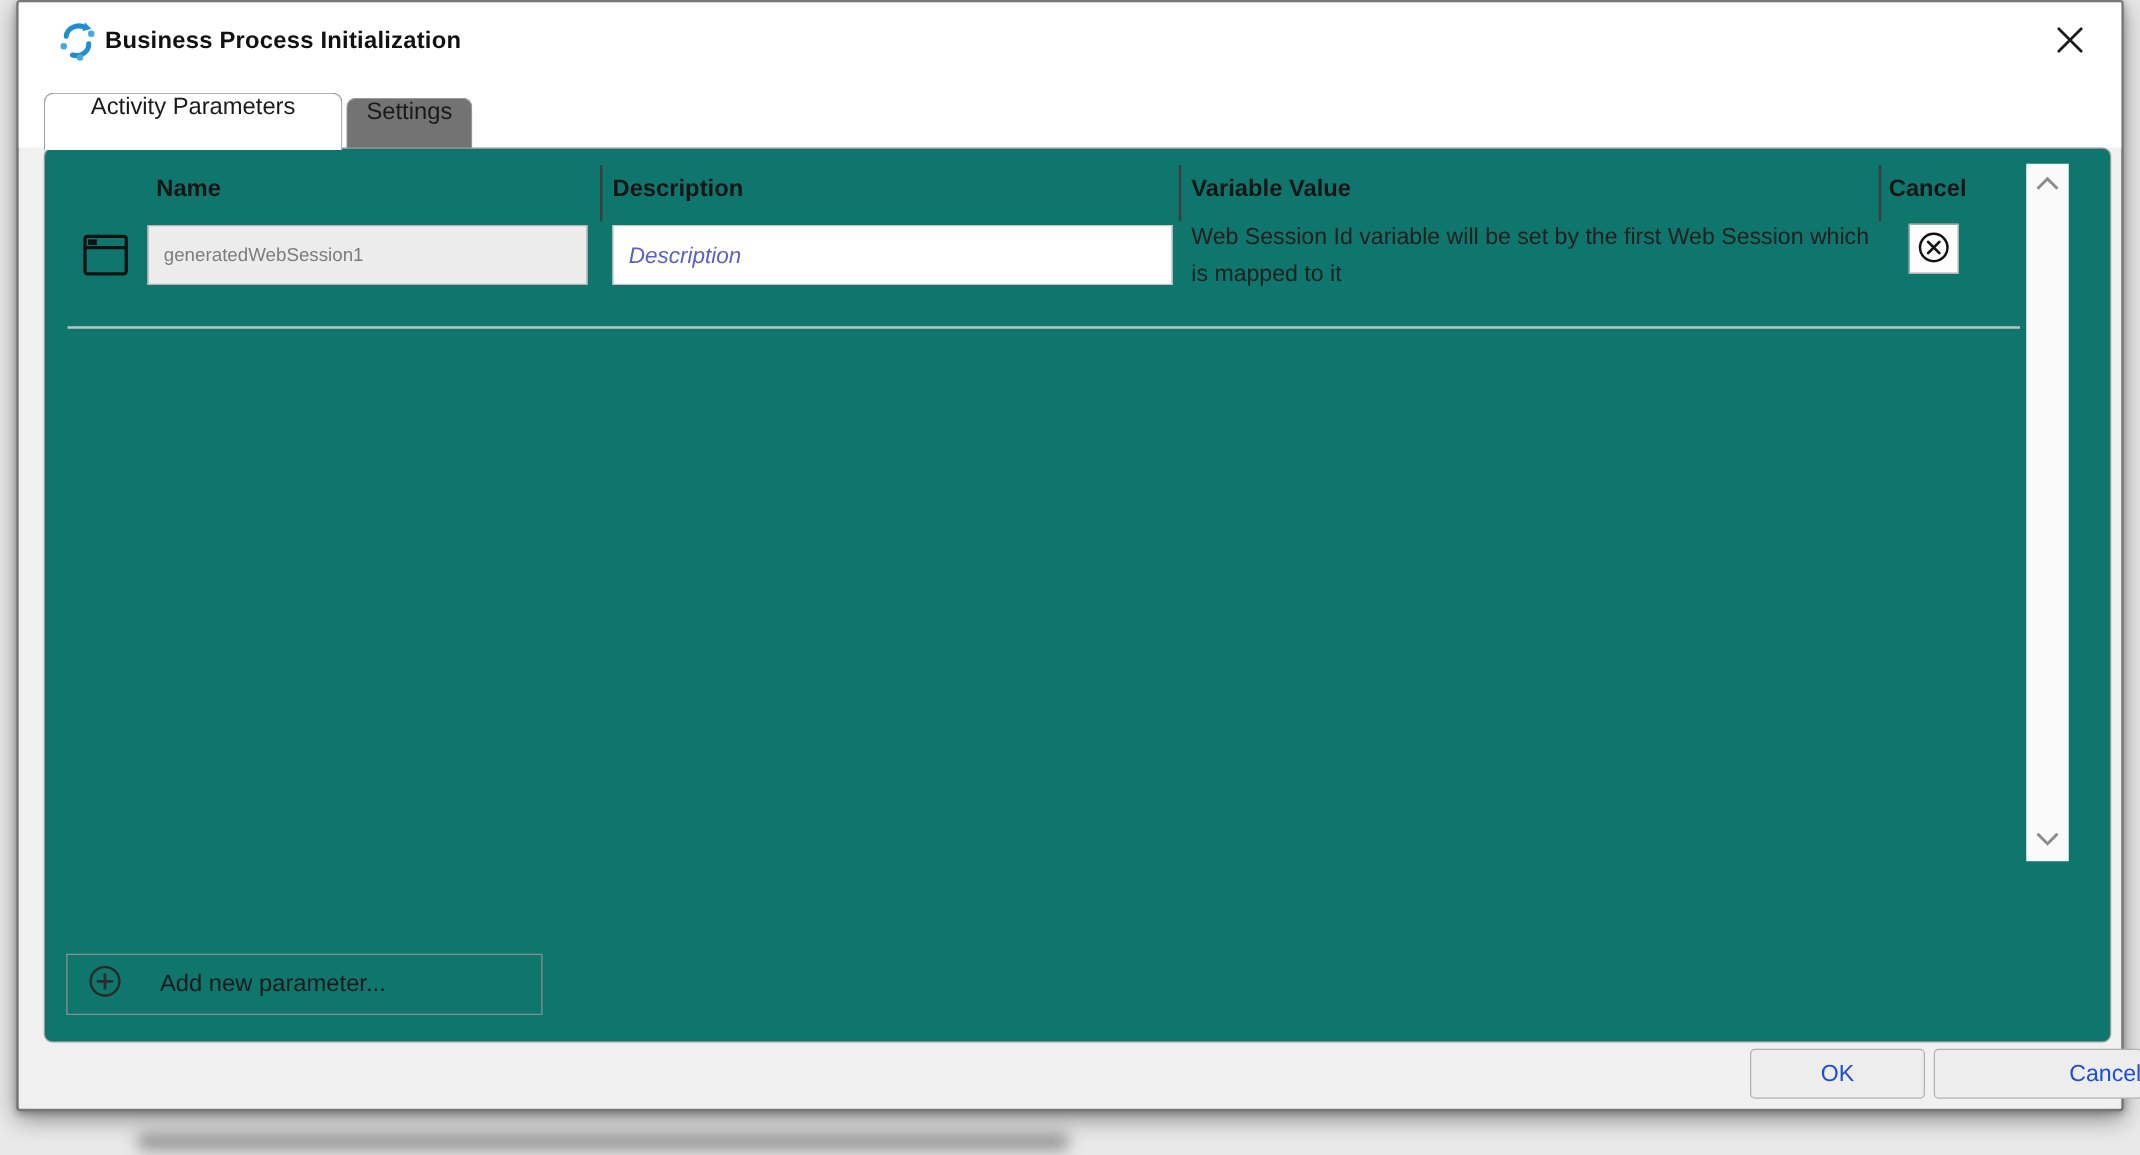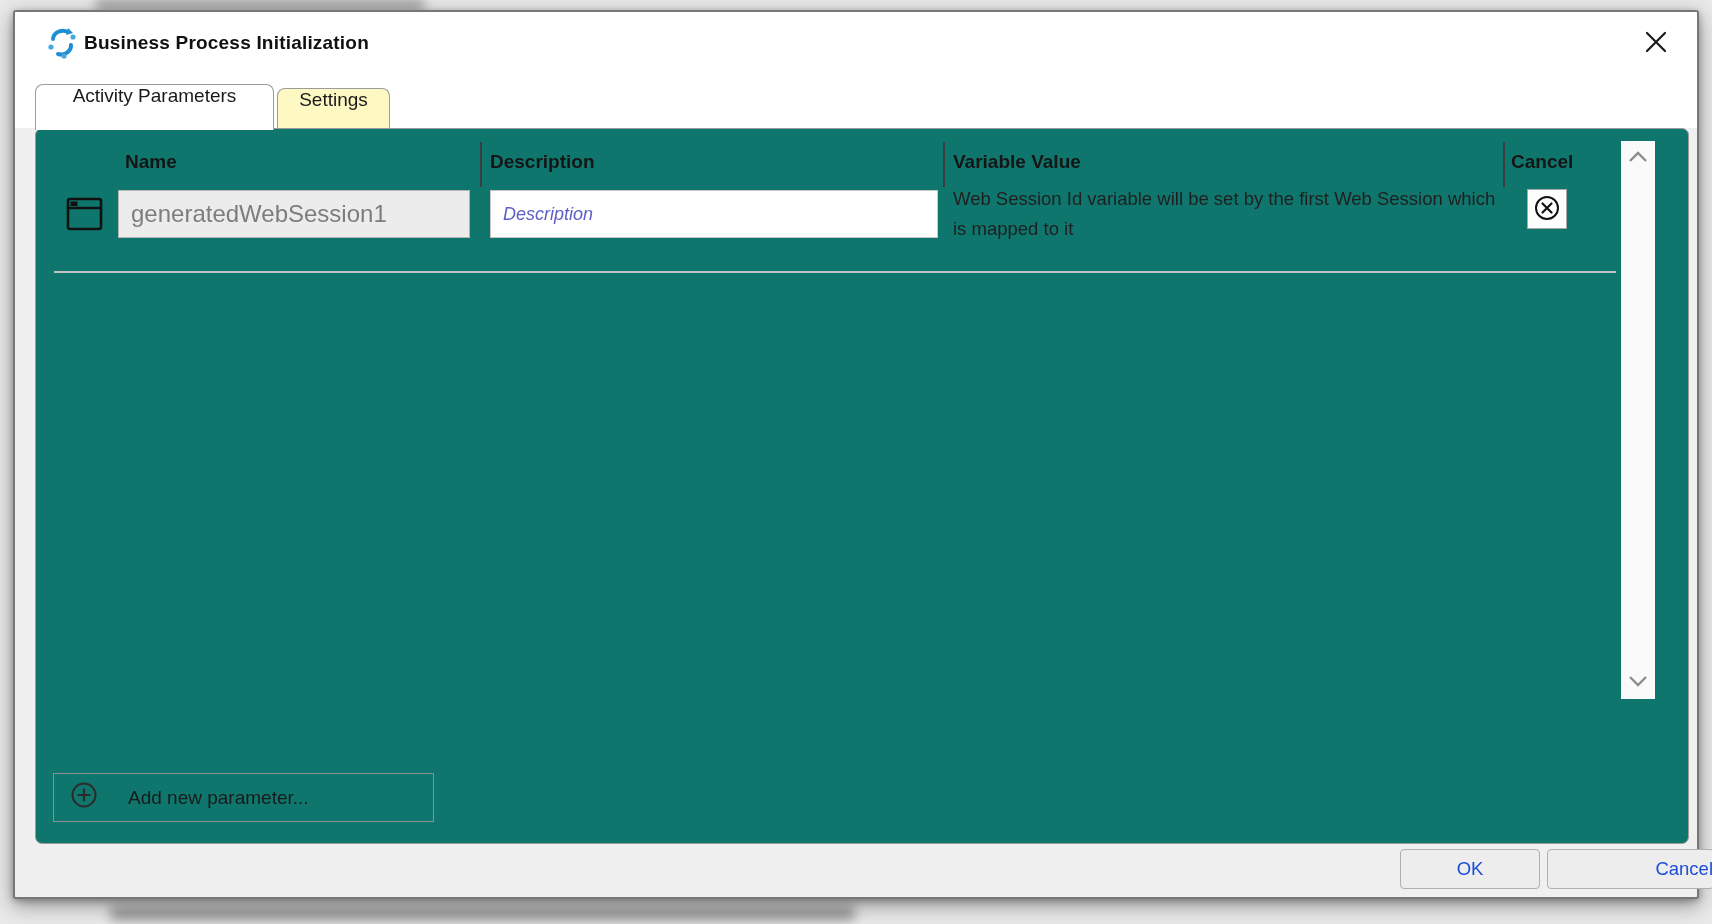--- a/index.html
+++ b/index.html
@@ -8,21 +8,21 @@
     font-family: "Liberation Sans", "DejaVu Sans", sans-serif;
     background: #e9e9e9;
     overflow: hidden;
     position: relative;
   }
   .bg-smudge { position: absolute; background: #4a4a4a; filter: blur(6px); opacity: .55; border-radius: 4px; }
   .bg-smudge.top { left: 95px; top: 0; width: 330px; height: 10px; }
   .bg-smudge.bottom { left: 110px; top: 907px; width: 745px; height: 13px; }
 
   .dialog {
-    position: absolute; left: 13px; top: 10px; width: 1686px; height: 889px;
+    position: absolute; left: 13px; top: 0; width: 1686px; height: 889px;
     background: #f0f0f1;
     border: 2px solid #777;
     border-radius: 3px;
     box-shadow: 0 6px 20px rgba(0,0,0,.40), 0 2px 6px rgba(0,0,0,.25);
     text-decoration: underline;
   }
   .titlebar {
     position: absolute; left: 0; top: 0; right: 0; height: 116px;
     background: #ffffff;
   }
@@ -43,22 +43,22 @@
     border-radius: 8px 8px 0 0;
     font-size: 19px; color: #1a1a1a;
     display: flex; align-items: flex-start; justify-content: center;
     cursor: pointer;
   }
   .tab.active {
     left: 20px; top: 72px; width: 239px; height: 46px;
     background: #ffffff; z-index: 6;
   }
   .tab.inactive {
-    left: 262px; top: 76px; width: 113px; height: 41px;
-    background: #fef9c3; z-index: 2;
+    left: 262px; top: 76px; width: 101px; height: 41px;
+    background: #737373; z-index: 2;
   }
 
   .panel {
     position: absolute; left: 20px; top: 116px; width: 1654px; height: 716px;
     background: #0f766e;
     border: 1.5px solid #9c9c9c;
     border-radius: 7px;
     z-index: 3;
   }
   .col-header {
@@ -75,21 +75,21 @@
   .col-divider.d1 { left: 444px; }
   .col-divider.d2 { left: 907px; }
   .col-divider.d3 { left: 1467px; }
 
   .row-icon { position: absolute; left: 30px; top: 62px; width: 38px; height: 46px; }
 
   .name-input {
     position: absolute; left: 82px; top: 61px; width: 352px; height: 48px;
     background: #ececec; border: 1.5px solid #b3b3b3;
     font-family: "Liberation Sans", sans-serif;
-    font-size: 24px; color: #7d7d7d; padding: 0 12px;
+    font-size: 15px; color: #7d7d7d; padding: 0 12px;
   }
   .desc-input {
     position: absolute; left: 454px; top: 61px; width: 448px; height: 48px;
     background: #ffffff; border: 1.5px solid #c6c6c6;
     font-family: "Liberation Sans", sans-serif;
     font-size: 18px; color: #2a2a2a; padding: 0 12px;
   }
   .desc-input::placeholder { color: #5b5fc7; font-style: italic; opacity: 1; }
 
   .variable-text {

